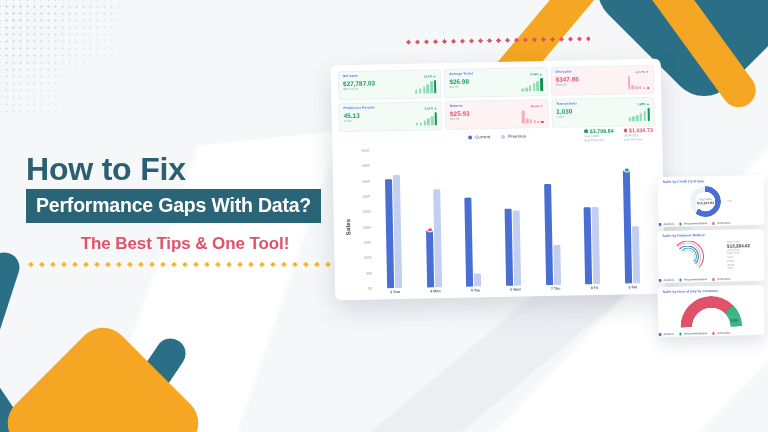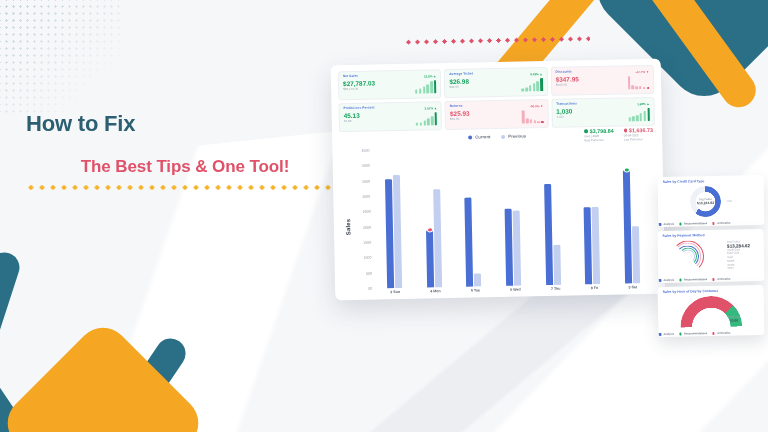--- a/index.html
+++ b/index.html
@@ -40,26 +40,26 @@
   .bl-yellow-tri{left:28px;bottom:-66px;width:150px;height:150px;background:#f5a623;
     border-radius:26px;transform:rotate(45deg);}
   .bl-teal-strip{position:absolute;width:30px;height:200px;background:#2a6f86;border-radius:15px;}
 
   
   .lm-teal{left:-26px;top:250px;width:30px;height:130px;background:#2a6f86;border-radius:15px;
     transform:rotate(18deg);}
 
   
   .headline{position:absolute;left:26px;top:113px;width:360px;}
-  .h-kicker{font-size:22px;font-weight:700;color:#2c5f72;letter-spacing:-.2px;line-height:1;}
+  .h-kicker{font-size:32px;font-weight:700;color:#2c5f72;letter-spacing:-.2px;line-height:1;margin-top:40px;}
   .h-main{font-family:"Liberation Serif", serif;font-size:44px;font-weight:700;color:#e0526a;
     line-height:1.02;letter-spacing:-.8px;margin-top:4px;white-space:nowrap;}
   .h-band{display:inline-block;background:#2a6577;color:#ffffff;font-size:19.5px;font-weight:700;
     padding:5px 10px 6px 10px;margin-top:4px;letter-spacing:-.2px;white-space:nowrap;}
-  .h-sub{color:#e0526a;font-size:17px;font-weight:700;margin-top:22px;letter-spacing:-.1px;
+  .h-sub{color:#e0526a;font-size:17px;font-weight:700;margin-top:11px;letter-spacing:-.1px;
     text-align:center;width:318px;}
   .h-dots{margin-top:7px;width:318px;height:7px;
     background-image:radial-gradient(#f5b32a 2.1px, transparent 2.3px);
     background-size:11px 11px;background-position:center;}
 
   
   .dash{position:absolute;left:333px;top:62px;width:330px;height:235px;background:#ffffff;
     border-radius:6px;box-shadow:0 10px 26px rgba(40,55,80,.16);transform:rotate(-1.15deg);
     overflow:hidden;}
   .dash-inner{position:absolute;inset:0;padding:6px 7px 0 7px;}
@@ -182,20 +182,21 @@
   <div class="deco" style="left:-20px;bottom:-40px;width:230px;height:170px;">
     <div class="bl-teal-strip" style="left:6px;bottom:-44px;transform:rotate(-34deg);"></div>
     <div class="bl-teal-strip" style="left:128px;bottom:-52px;transform:rotate(34deg);"></div>
   </div>
   <div class="deco bl-yellow-tri"></div>
 
   <div class="reddots"></div>
 
   <div class="headline">
     <div class="h-kicker">How to Fix</div>
+    <div class="h-band">Performance Gaps With Data?</div>
     <div class="h-sub">The Best Tips &amp; One Tool!</div>
     <div class="h-dots"></div>
   </div>
 
   <div class="dash">
     <div class="dash-inner">
 
       <div class="kpi-grid" id="kpiGrid">
           <div class="kpi green">
             <div class="kpi-t">Net Sales</div>

